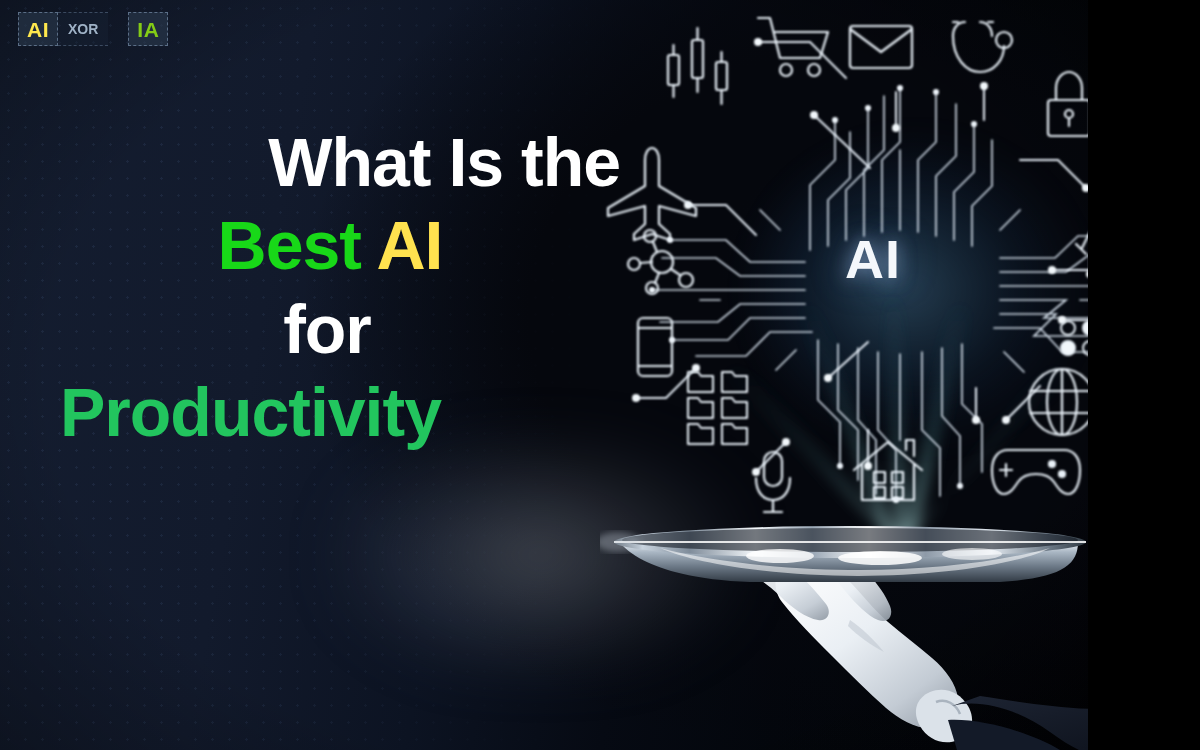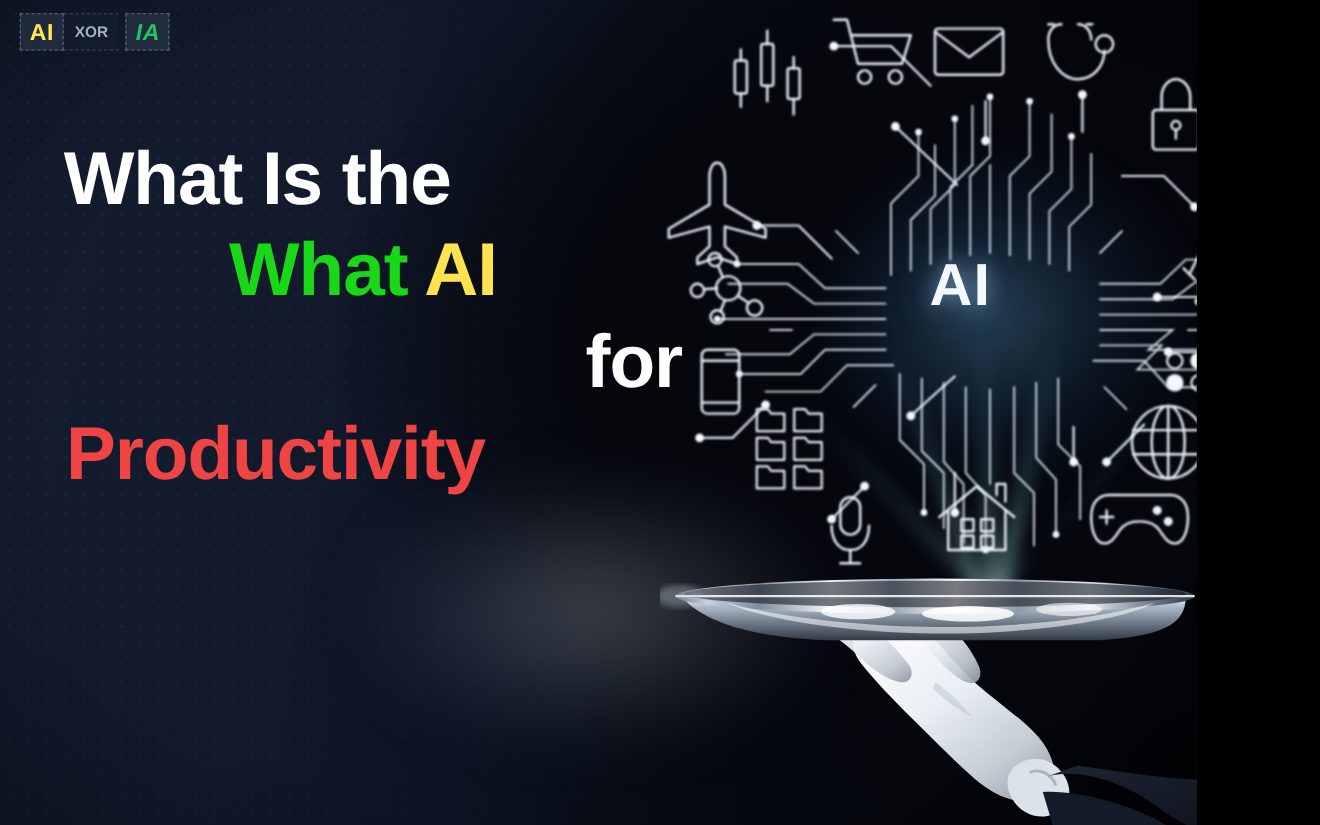--- a/index.html
+++ b/index.html
@@ -60,42 +60,42 @@
   .logo-ai{ color:#ffe84d; }
   .logo-xor{
     color:#9fb2c6;
     background:rgba(26,38,56,.35);
     border:1px dashed rgba(120,145,175,.40);
     border-left:none; border-right:none;
     padding:3px 10px;
     font-weight:700; font-size:14px;
     display:flex; align-items:center;
   }
-  .logo-ia{ color:#22c55e; margin-left:6px;font-style:italic; }
+  .logo-ia{ color:#84cc16; margin-left:20px; }
 
   
   .headline{
     position:absolute; left:0; top:126px;
     width:620px;
     z-index:35;
     text-align:center;
     font-weight:800;
     font-size:68px;
     line-height:1.08;
     letter-spacing:-1px;
   }
   .hl-row{ display:block; white-space:nowrap; }
-  .hl-r1{ text-align:left; padding-left:58px; margin-bottom:10px; }
+  .hl-r1{ text-align:right; padding-left:78px; margin-bottom:10px; }
   .hl-r2{ text-align:center; padding-left:40px; margin-bottom:10px; }
-  .hl-r3{ text-align:right; padding-left:34px; margin-bottom:10px; }
+  .hl-r3{ text-align:center; padding-left:34px; margin-bottom:10px; }
   .hl-r4{ text-align:left; padding-left:60px; }
   .c-white{ color:#ffffff; }
   .c-green{ color:#18d818; }
   .c-yellow{ color:#ffe24f; }
-  .c-blue{ color:#ef4444; }
+  .c-blue{ color:#22c55e; }
 
   
   .art{
     position:absolute; left:600px; top:0;
     width:600px; height:750px;
     z-index:20;
   }
   .art svg{ display:block; width:600px; height:750px; }
 
   
@@ -135,21 +135,21 @@
     <span class="logo-box logo-ai">AI</span>
     <span class="logo-xor">XOR</span>
     <span class="logo-box logo-ia">IA</span>
   </div>
 
   <div class="headline">
     <span class="hl-row hl-r1">
       <span class="c-white">What Is the</span>
     </span>
     <span class="hl-row hl-r2">
-      <span class="c-green">What</span><span class="c-white"> </span><span class="c-yellow">AI</span>
+      <span class="c-green">Best</span><span class="c-white"> </span><span class="c-yellow">AI</span>
     </span>
     <span class="hl-row hl-r3">
       <span class="c-white">for</span>
     </span>
     <span class="hl-row hl-r4">
       <span class="c-blue">Productivity</span>
     </span>
   </div>
 
   <div class="core-glow"></div>

